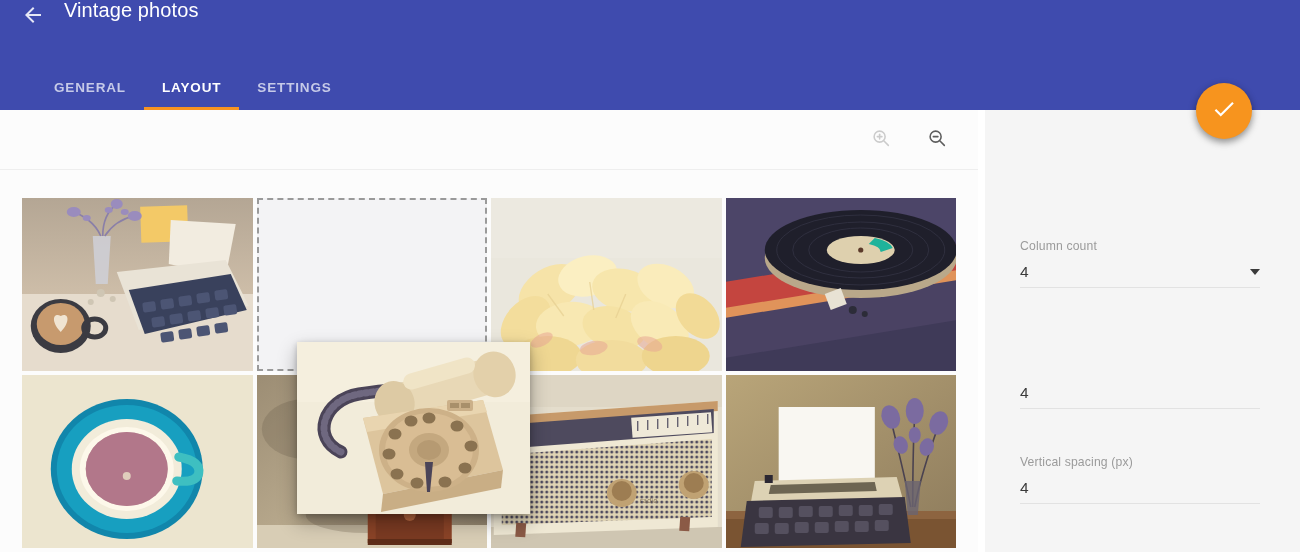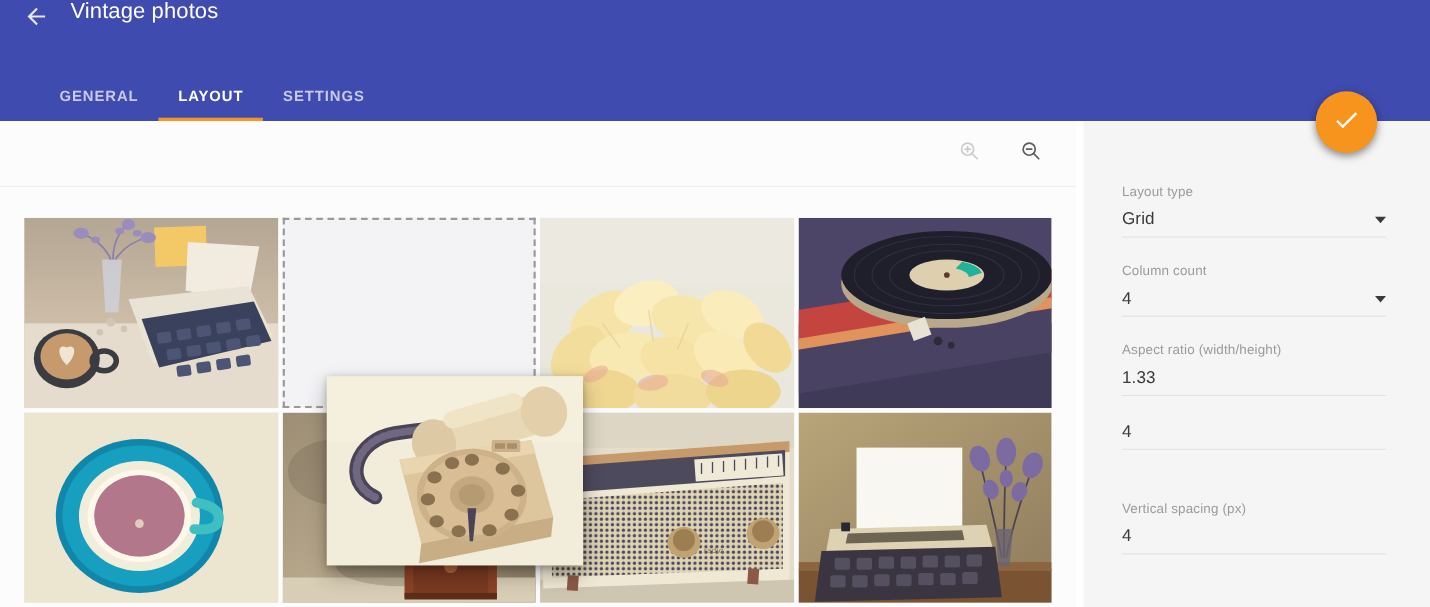--- a/index.html
+++ b/index.html
@@ -505,42 +505,29 @@
           <rect x="150" y="58" width="26" height="11" rx="2" fill="#cbb089"></rect>
           <rect x="153" y="61" width="9" height="5" fill="#a88f6a"></rect>
           <rect x="164" y="61" width="9" height="5" fill="#a88f6a"></rect>
         </svg>
       </div>
     </div>
   </div>
 
   <div class="panel">
 
-    <div class="field" style="top:57px;">
-      <div class="f-label">Layout type</div>
-      <div class="f-value-row">
-        <span class="f-value">Grid</span>
-        <span class="caret"></span>
-      </div>
-    </div>
 
     <div class="field" style="top:129px;">
       <div class="f-label">Column count</div>
       <div class="f-value-row">
         <span class="f-value">4</span>
         <span class="caret"></span>
       </div>
     </div>
 
-    <div class="field" style="top:201px;">
-      <div class="f-label">Aspect ratio (width/height)</div>
-      <div class="f-value-row">
-        <span class="f-value">1.33</span>
-      </div>
-    </div>
 
     <div class="field" style="top:273px;">
       <div class="f-value-row">
         <span class="f-value">4</span>
       </div>
     </div>
 
     <div class="field" style="top:345px;">
       <div class="f-label">Vertical spacing (px)</div>
       <div class="f-value-row">

